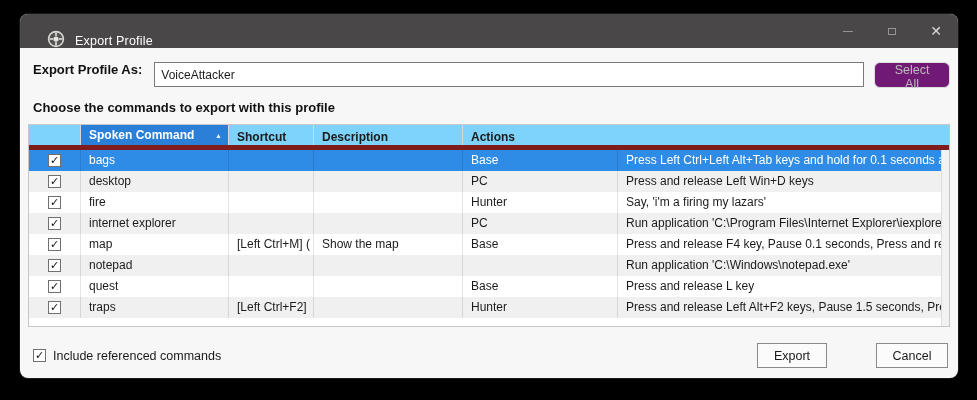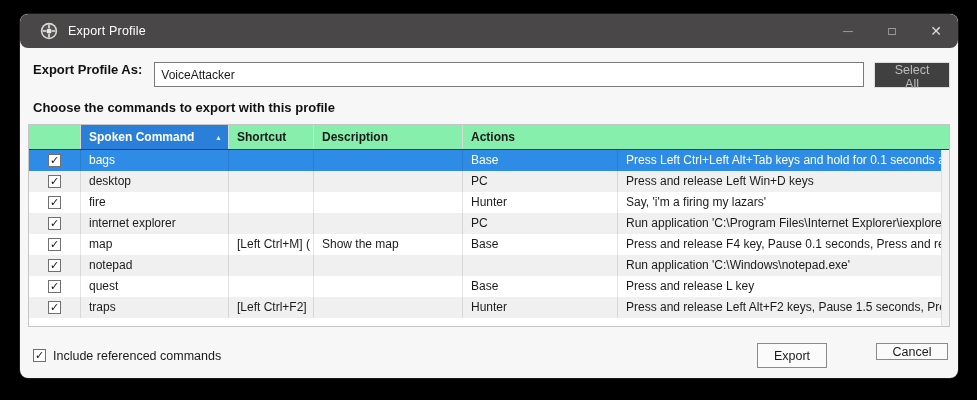--- a/index.html
+++ b/index.html
@@ -5,49 +5,49 @@
   * { margin:0; padding:0; box-sizing:border-box; }
   html,body { width:977px; height:400px; background:#000; font-family:"Liberation Sans","DejaVu Sans",sans-serif; overflow:hidden; }
 
   .window {
     position:absolute; left:20px; top:14px; width:938px; height:364px;
     background:#f7f7f7; border-radius:8px; overflow:hidden;
     box-shadow:0 0 0 1px #1a1a1a;
   }
 
   
-  .titlebar { height:34px; background:#4a4748; display:flex; align-items:center; padding-left:20px;border-radius:8px; }
+  .titlebar { height:34px; background:#4a4748; display:flex; align-items:flex-end; padding-left:27px; }
   .app-icon { width:18px; height:18px; flex:0 0 auto; }
   .title { color:#ffffff; font-size:12.5px; margin-left:10px; letter-spacing:.2px; }
   .win-controls { margin-left:auto; display:flex; height:100%; }
   .win-btn { width:44px; height:100%; display:flex; align-items:center; justify-content:center; font-size:13px; cursor:default; }
   .win-btn.min { color:#9a9795; font-size:14px; }
   .win-btn.max { color:#dddcdb; font-size:12px; }
   .win-btn.close { color:#dddcdb; font-size:14px; }
 
   
   .row-export { display:flex; margin:14px 8px 0 13px; }
   .lbl-export { font-size:13px; font-weight:bold; color:#111; white-space:nowrap; }
   .txt-profile {
     flex:1; height:25px; margin-left:12px; border:1px solid #7a7a7a; background:#fff;
     font-family:inherit; font-size:12px; padding:0 6px; color:#1a1a1a; outline:none;
   }
   .btn { height:26px; font-family:inherit; font-size:12.5px; background:#fbfbfb; border:1px solid #8a8a8a; color:#1a1a1a; padding:0 12px; }
-  .btn.disabled { color:#bcbcbc; border-color:#dedede; background:#404040; }
+  .btn.disabled { color:#bcbcbc; border-color:#dedede; background:#701a75;border-radius:6px; }
   .btn-selectall { margin-left:10px; width:76px; }
   .btn-selectnone { margin-left:8px; width:84px; }
 
   .lbl-choose { font-size:13px; font-weight:bold; color:#111; margin:12px 13px 0 13px; }
 
   
   .table-wrap {
     position:relative; margin:9px 8px 0 8px; height:203px;
     background:#fff; border:1px solid #c6c6c6; overflow:hidden;
   }
-  .thead { display:flex; height:25px; background:#86efac; border-bottom:1px solid #7f1d1d; }
+  .thead { display:flex; height:25px; background:#7dd3fc; border-bottom:5px solid #7f1d1d; }
   .th {
     font-size:12px; font-weight:bold; color:#1a1a1a; line-height:24px;
     padding-left:8px; border-right:1px solid #d8d8d8; white-space:nowrap; overflow:hidden;
   }
   .th.sorted { background:#2a80d8; color:#fff; display:flex; align-items:center; justify-content:space-between; padding-right:6px; }
   .sort-arrow { font-size:7px; line-height:1; color:#e8f1fb; }
   .c0 { width:52px; } .c1 { width:148px; } .c2 { width:85px; } .c3 { width:149px; } .c4 { width:155px; } .c5 { flex:1; border-right:none; }
 
   .tr { display:flex; height:21px; background:#fff; }
   .tr.alt { background:#f0f0f1; }
@@ -67,21 +67,21 @@
   }
 
   .scroll-track { position:absolute; top:25px; right:0; bottom:0; width:8px; background:#f2f2f2; border-left:1px solid #dedede; }
 
   
   .row-bottom { display:flex; align-items:center; margin:16px 10px 0 13px; }
   .include-wrap { display:flex; align-items:center; cursor:default; }
   .lbl-include { font-size:12.5px; color:#1a1a1a; margin-left:7px; }
   .bottom-btns { margin-left:auto; display:flex;gap:36px; }
   .btn-export { width:70px; height:25px; }
-  .btn-cancel { width:72px; height:17px; margin-left:13px; }
+  .btn-cancel { width:72px; height:25px; margin-left:13px; }
 </style>
 </head>
 <body>
 
 <div class="window">
 
   <div class="titlebar">
     <svg class="app-icon" viewBox="0 0 18 18">
       <circle cx="9" cy="9" r="8.2" fill="#d9d7d5"></circle>
       <circle cx="9" cy="9" r="6.6" fill="#565351"></circle>

